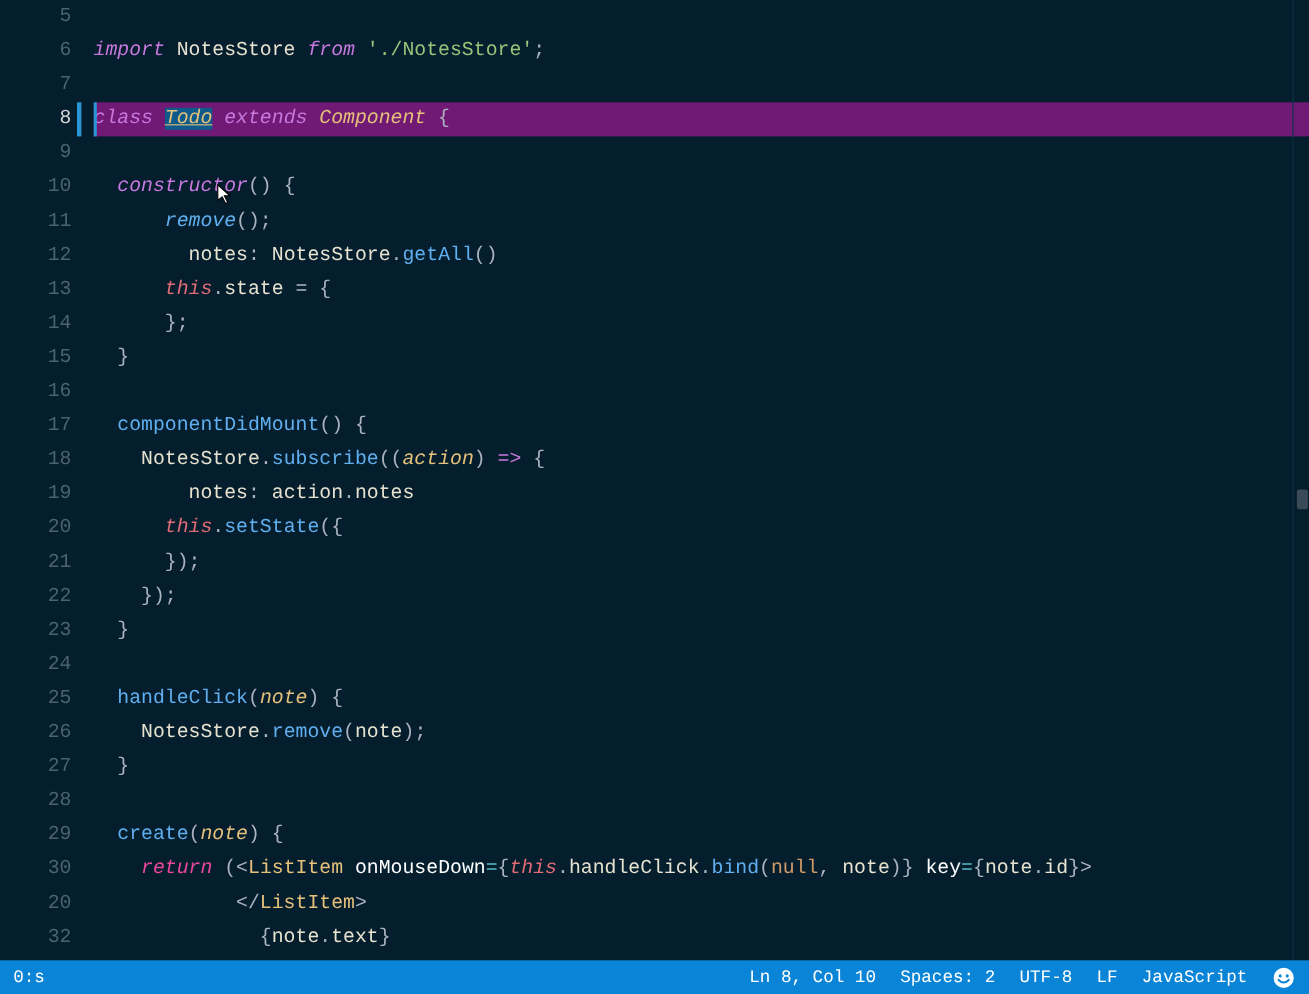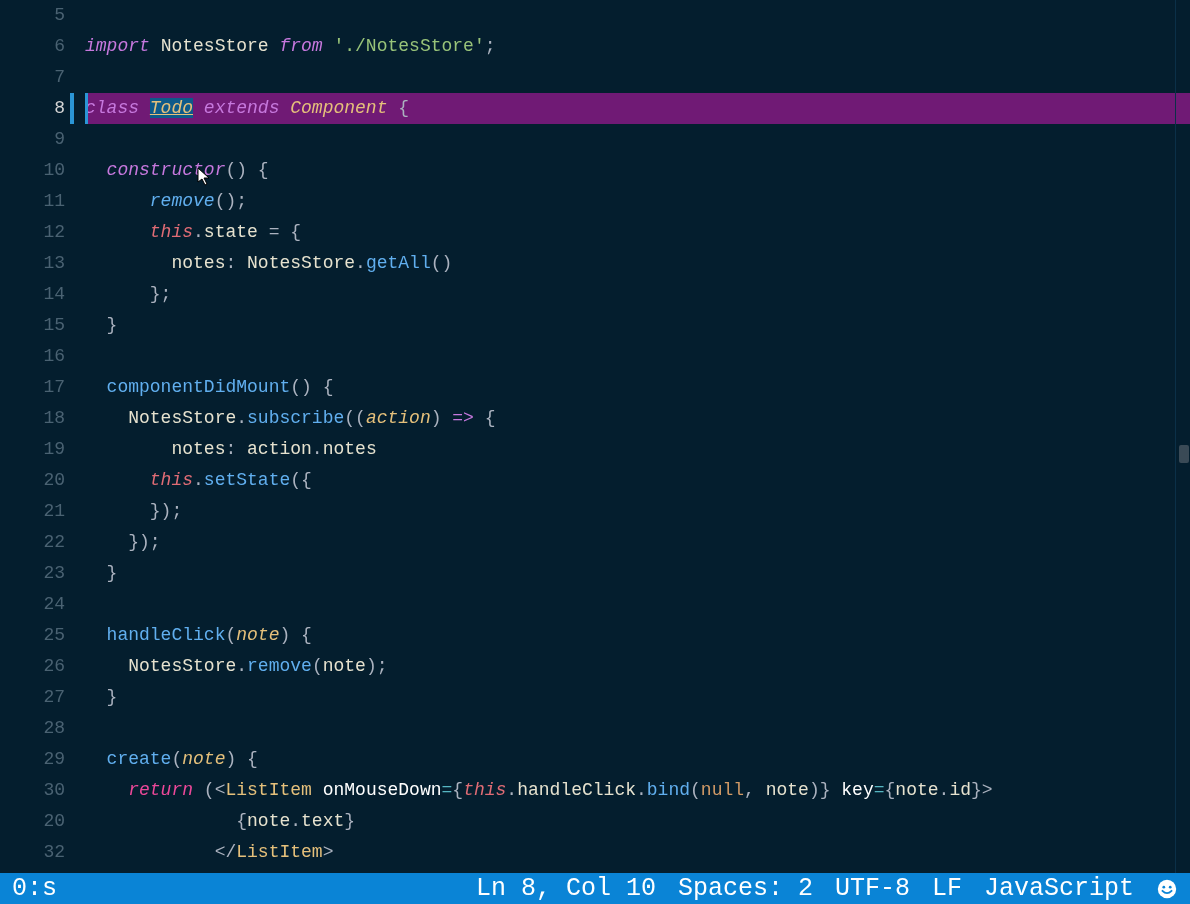--- a/index.html
+++ b/index.html
@@ -99,21 +99,21 @@
     .status-bar {
       position: absolute;
       bottom: 0;
       left: 0;
       width: 100%;
       height: 31px;
       background: #0a84d6;
       display: flex;
       align-items: center;
       color: #fff;
-      font-size: 25px;
+      font-size: 16px;
       padding: 0 12px;
     }
     .status-left { flex: 0 0 auto; }
     .status-right { margin-left: auto; display: flex; gap: 22px; align-items: center;}
     .status-item { white-space: nowrap; }
     .smile-icon svg { display: block; }
 
     .cursor-pointer {
       position: absolute;
       left: 197px;
@@ -157,41 +157,41 @@
       <div style="position: absolute; left: 70px; top: 93px; width: 4px; height: 31px; background: rgb(43, 150, 214);"></div>
     </div>
   <div class="code-area" id="code">
       <div class="line"></div>
       <div class="line"><span class="tok-keyword">import </span><span class="tok-identifier">NotesStore</span><span class="tok-keyword"> from </span><span class="tok-string">'./NotesStore'</span><span class="tok-punct">;</span></div>
       <div class="line"></div>
       <div class="line current-line"><div class="current-line-indicator"></div><span class="tok-keyword">class </span><span class="tok-type-def">Todo</span><span class="tok-keyword"> extends </span><span class="tok-type">Component</span><span class="tok-punct"> {</span></div>
       <div class="line"></div>
       <div class="line"><span>  </span><span class="tok-constructor-kw">constructor</span><span class="tok-punct">() {</span></div>
       <div class="line"><span>      </span><span class="tok-super">remove</span><span class="tok-punct">();</span></div>
+      <div class="line"><span>        </span><span class="tok-prop">notes</span><span class="tok-punct">: </span><span class="tok-identifier">NotesStore</span><span class="tok-punct">.</span><span class="tok-defname">getAll</span><span class="tok-punct">()</span></div>
       <div class="line"><span>      </span><span class="tok-this">this</span><span class="tok-punct">.</span><span class="tok-prop">state</span><span class="tok-punct"> = {</span></div>
-      <div class="line"><span>        </span><span class="tok-prop">notes</span><span class="tok-punct">: </span><span class="tok-identifier">NotesStore</span><span class="tok-punct">.</span><span class="tok-defname">getAll</span><span class="tok-punct">()</span></div>
       <div class="line"><span class="tok-punct">      };</span></div>
       <div class="line"><span class="tok-punct">  }</span></div>
       <div class="line"></div>
       <div class="line"><span>  </span><span class="tok-defname">componentDidMount</span><span class="tok-punct">() {</span></div>
       <div class="line"><span>    </span><span class="tok-identifier">NotesStore</span><span class="tok-punct">.</span><span class="tok-defname">subscribe</span><span class="tok-punct">((</span><span class="tok-param">action</span><span class="tok-punct">) </span><span class="tok-arrow">=&gt;</span><span class="tok-punct"> {</span></div>
       <div class="line"><span>        </span><span class="tok-prop">notes</span><span class="tok-punct">: </span><span class="tok-var">action</span><span class="tok-punct">.</span><span class="tok-prop">notes</span></div>
       <div class="line"><span>      </span><span class="tok-this">this</span><span class="tok-punct">.</span><span class="tok-defname">setState</span><span class="tok-punct">({</span></div>
       <div class="line"><span class="tok-punct">      });</span></div>
       <div class="line"><span class="tok-punct">    });</span></div>
       <div class="line"><span class="tok-punct">  }</span></div>
       <div class="line"></div>
       <div class="line"><span>  </span><span class="tok-defname">handleClick</span><span class="tok-punct">(</span><span class="tok-param">note</span><span class="tok-punct">) {</span></div>
       <div class="line"><span>    </span><span class="tok-identifier">NotesStore</span><span class="tok-punct">.</span><span class="tok-defname">remove</span><span class="tok-punct">(</span><span class="tok-var">note</span><span class="tok-punct">);</span></div>
       <div class="line"><span class="tok-punct">  }</span></div>
       <div class="line"></div>
       <div class="line"><span>  </span><span class="tok-defname">create</span><span class="tok-punct">(</span><span class="tok-param">note</span><span class="tok-punct">) {</span></div>
       <div class="line"><span>    </span><span class="tok-return">return</span><span class="tok-punct"> (</span><span class="tok-jsx-punct">&lt;</span><span class="tok-jsx-tag">ListItem</span><span> </span><span class="tok-jsx-attr">onMouseDown</span><span class="tok-operator">=</span><span class="tok-punct">{</span><span class="tok-this">this</span><span class="tok-punct">.</span><span class="tok-prop">handleClick</span><span class="tok-punct">.</span><span class="tok-defname">bind</span><span class="tok-punct">(</span><span class="tok-null">null</span><span class="tok-punct">, </span><span class="tok-var">note</span><span class="tok-punct">)}</span><span> </span><span class="tok-jsx-attr">key</span><span class="tok-operator">=</span><span class="tok-punct">{</span><span class="tok-var">note</span><span class="tok-punct">.</span><span class="tok-prop">id</span><span class="tok-punct">}</span><span class="tok-jsx-punct">&gt;</span></div>
+      <div class="line"><span>            </span><span class="tok-jsx-punct">&lt;/</span><span class="tok-jsx-tag">ListItem</span><span class="tok-jsx-punct">&gt;</span></div>
       <div class="line"><span class="tok-punct">              {</span><span class="tok-var">note</span><span class="tok-punct">.</span><span class="tok-prop">text</span><span class="tok-punct">}</span></div>
-      <div class="line"><span>            </span><span class="tok-jsx-punct">&lt;/</span><span class="tok-jsx-tag">ListItem</span><span class="tok-jsx-punct">&gt;</span></div>
     </div>
   <div class="thin-divider"></div>
   <div class="scrollbar-track">
     <div class="scrollbar-thumb" id="sb-thumb" style="top: 445px;"></div>
   </div>
 </div>
 
 <div class="cursor-pointer">
   <svg width="14" height="20" viewBox="0 0 14 20">
     <path d="M1 1 L1 15 L5 12 L8 18 L10 17 L7 11 L12 11 Z" fill="#ffffff" stroke="#000" stroke-width="1"></path>

